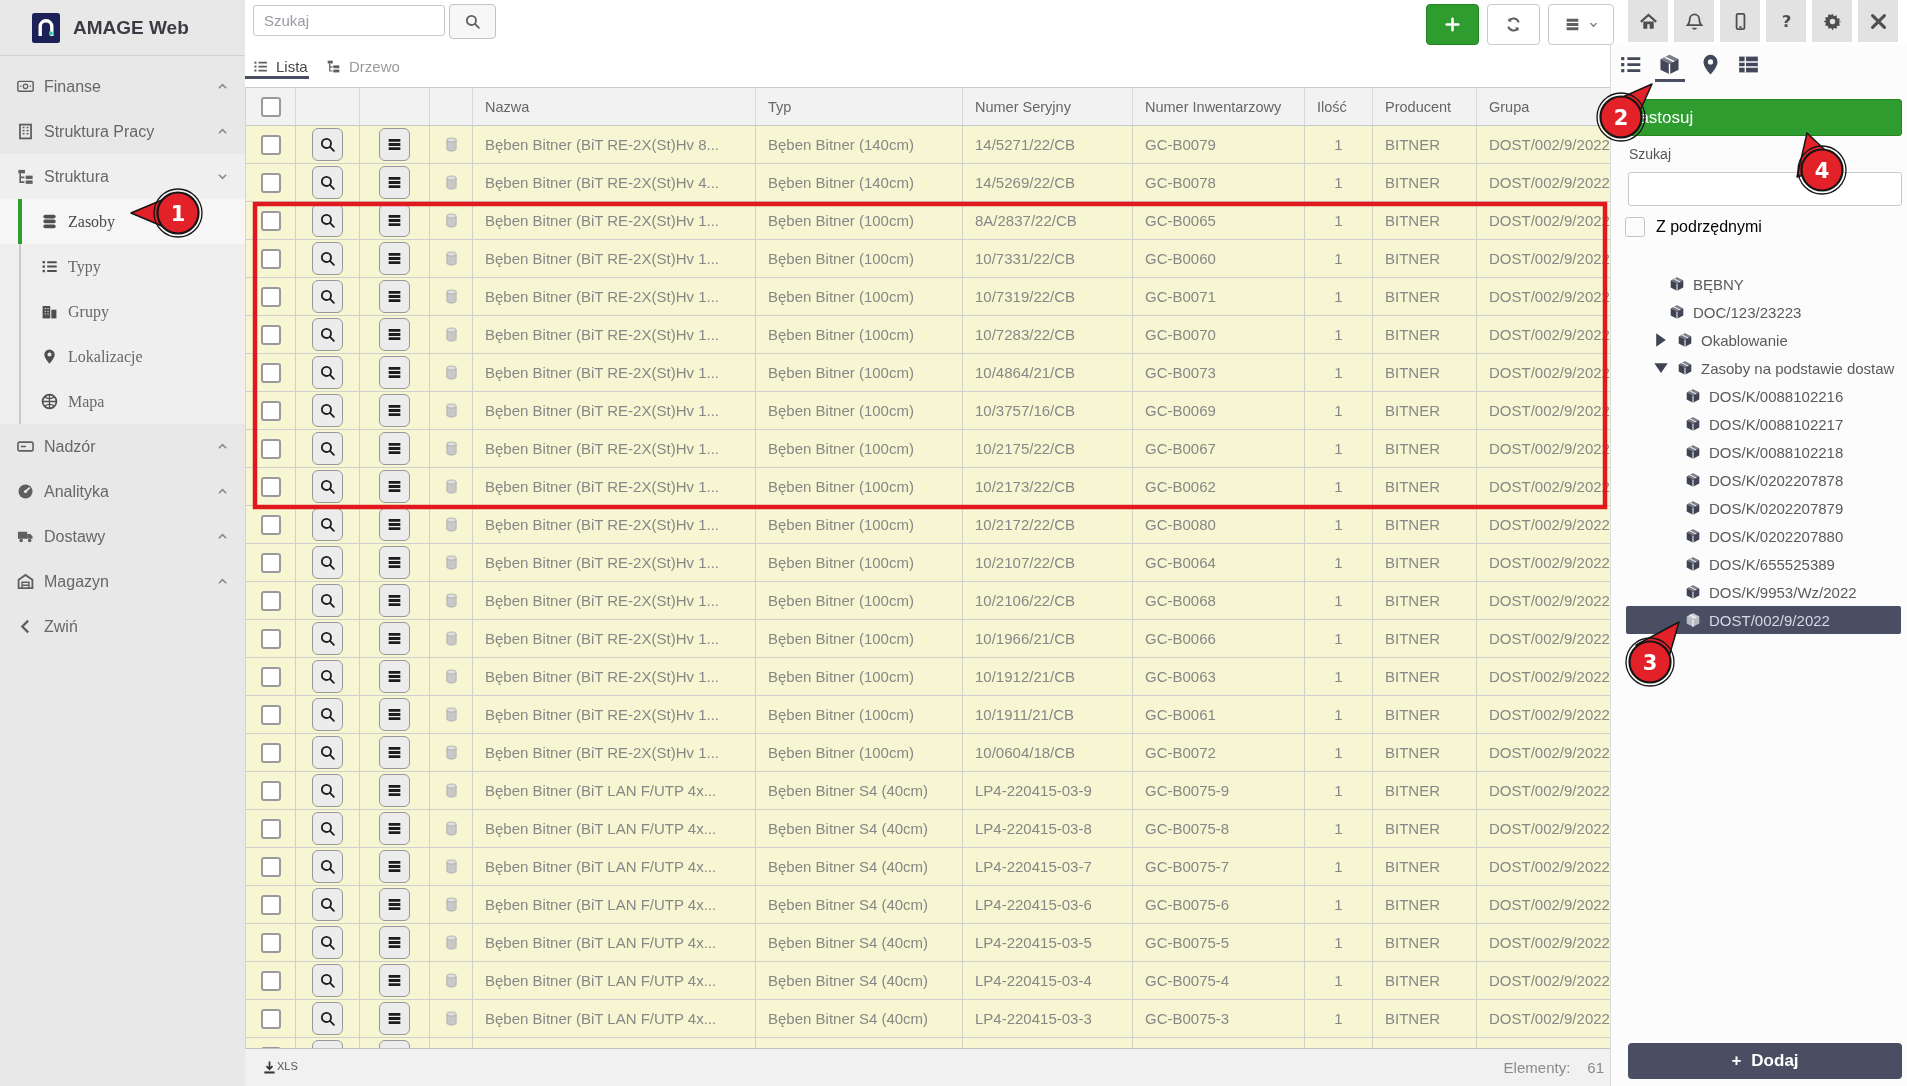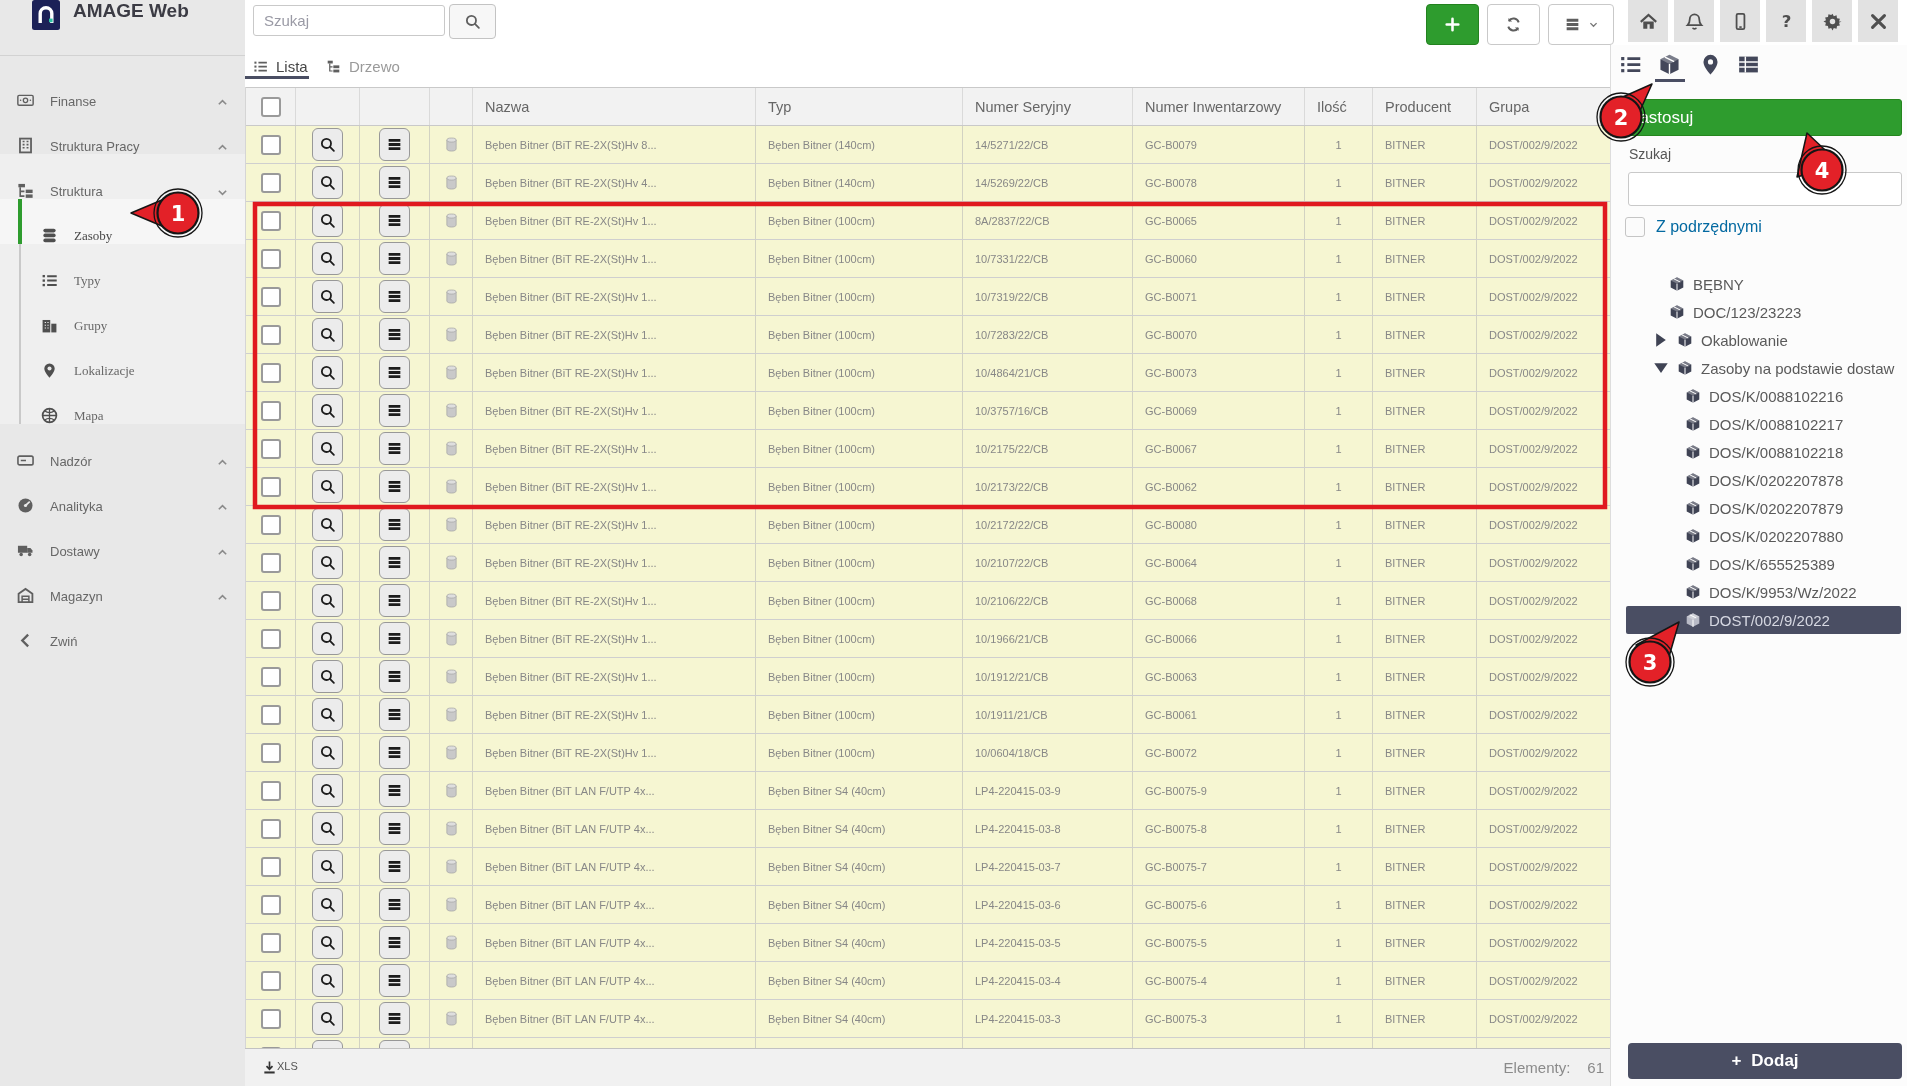--- a/index.html
+++ b/index.html
@@ -4,26 +4,26 @@
 <style>
   html,body{margin:0;padding:0;}
   body{width:1907px;height:1086px;overflow:hidden;background:#fff;
        font-family:"Liberation Sans","DejaVu Sans",sans-serif;color:#444;}
   .page{position:relative;width:1907px;height:1086px;}
   .ic{display:inline-block;width:17px;height:17px;color:#5f5f5f;flex:none;}
   .ic svg{width:100%;height:100%;display:block;}
 
   
   .sidebar{position:absolute;left:0;top:0;width:245px;height:1086px;background:#e8e8e8;z-index:2;}
-  .logo-area{height:55px;border-bottom:1px solid #d2d2d2;display:flex;padding-left:32px;gap:13px;}
+  .logo-area{height:55px;border-bottom:1px solid #d2d2d2;display:flex;align-items:center;padding-left:32px;gap:13px;}
   .logo-box{width:28px;height:30px;flex:none;}
   .logo-title{font-size:19px;font-weight:bold;color:#3b3b44;}
   .nav{padding-top:8px;}
-  .nav-item{height:45px;display:flex;align-items:flex-end;padding:0 16px 0 17px;gap:16px;
-            font-size:13px;color:#676767;position:relative;cursor:pointer;}
+  .nav-item{height:45px;display:flex;align-items:center;padding:0 16px 0 17px;gap:10px;
+            font-size:16px;color:#676767;position:relative;cursor:pointer;}
   .nav-item .lbl{white-space:nowrap;}
   .nav-item .chev{margin-left:auto;width:13px;height:13px;color:#8a8a8a;}
   .nav-item.grp{background:#efefef;}
   .nav-item.sub{padding-left:41px;font-family:Liberation Serif, serif;}
   .nav-item.sub::before{content:"";position:absolute;left:19px;top:0;bottom:0;width:2px;background:#c9c9c9;}
   .nav-item.sub.active{background:#f6f6f6;color:#474747;}
   .nav-item.sub.active::before{left:18px;width:4px;background:#2e9c2e;}
   .nav-item.sub .ic{color:#4f4f4f;}
 
   
@@ -53,21 +53,21 @@
 
   
   .table{position:absolute;left:245px;top:87px;width:1531px;background:#fff;border-left:1px solid #d5d5d5;box-sizing:border-box;}
   .grid{display:grid;grid-template-columns:50px 64px 70px 43px 283px 207px 170px 172px 68px 104px 134px;align-items:center;}
   .thead{height:39px;background:#f2f2f2;border-top:1px solid #c9c9c9;border-bottom:1px solid #c9c9c9;
          color:#666;font-size:14.5px;position:relative;box-sizing:border-box;}
   .thead>div{height:100%;display:flex;align-items:center;padding-left:12px;box-sizing:border-box;border-right:1px solid #dadada;white-space:nowrap;overflow:hidden;}
   .thead>div:last-child{border-right:none;}
   .thead .center{justify-content:center;padding-left:0;}
   .th-config{position:absolute;right:9px;top:11px;width:17px;height:16px;color:#2e2e2e;cursor:pointer;}
-  .row{height:38px;background:#f6f6d2;border-bottom:1px solid #cfcfcf;color:#878787;font-size:11px;box-sizing:border-box;}
+  .row{height:38px;background:#f6f6d2;border-bottom:1px solid #cfcfcf;color:#878787;font-size:15px;box-sizing:border-box;}
   .row>div{height:100%;display:flex;align-items:center;padding-left:12px;box-sizing:border-box;
            border-right:1px solid #d2d2c2;white-space:nowrap;overflow:hidden;}
   .row>div:last-child{border-right:none;}
   .row .center{justify-content:center;padding-left:0;}
   .cb{width:16px;height:16px;border:2px solid #9a9a9a;border-radius:3px;background:#fff;cursor:pointer;flex:none;}
   .icon-btn{width:31px;height:33px;border:1px solid #989898;border-radius:6px;background:#ececec;
             display:flex;align-items:center;justify-content:center;color:#1d1d1d;cursor:pointer;padding:0;}
   .icon-btn .ic{width:17px;height:17px;color:#1d1d1d;}
   .drum .ic{width:13px;height:15px;}
   .partial{height:10px;overflow:hidden;}
@@ -82,21 +82,21 @@
          border-left:1px solid #ddd;box-sizing:border-box;z-index:1;}
   .panel-toolbar{position:relative;height:38px;}
   .pt-icon{position:absolute;top:8px;width:23px;height:23px;color:#43475a;cursor:pointer;}
   .pt-underline{position:absolute;left:44px;top:34px;width:30px;height:3px;background:#4a4e63;}
   .apply-btn{position:absolute;left:17px;top:54px;width:274px;height:37px;background:#2e9c2e;border:1px solid #26861f;
              border-radius:3px;color:#fff;font-size:17px;display:flex;align-items:center;
              box-sizing:border-box;cursor:pointer;font-family:"Liberation Sans",sans-serif;}
   .p-label{position:absolute;left:18px;top:101px;font-size:14px;color:#555;}
   .p-input{position:absolute;left:17px;top:127px;width:274px;height:34px;border:1px solid #c9c9c9;border-radius:3px;
            background:#fff;box-sizing:border-box;outline:none;padding:0 9px;font-size:15px;}
-  .p-check{position:absolute;left:14px;top:172px;display:flex;align-items:center;gap:11px;font-size:16px;color:#0369a1;}
+  .p-check{position:absolute;left:14px;top:172px;display:flex;align-items:center;gap:11px;font-size:16px;color:#000000;}
   .p-check .cb{width:18px;height:18px;border:1px solid #c5c5c5;background:#fbfbfb;border-radius:3px;}
   .tree{position:absolute;left:0;top:218px;width:297px;margin-top:7px;}
   .tree-row{position:relative;height:28px;display:flex;align-items:center;font-size:15px;color:#5a5a5a;cursor:pointer;}
   .tree-row>*{position:relative;z-index:1;}
   .tree-row .caret{width:11px;height:11px;margin-right:5px;color:#3d3d3d;flex:none;}
   .tree-row .ic{width:16px;height:16px;color:#3f4354;margin-right:8px;}
   .tree-row.lvl1{padding-left:42px;}
   .tree-row.lvl1.leaf{padding-left:58px;}
   .tree-row.lvl2{padding-left:74px;}
   .tree-row.selected{color:#d6d8e2;}

